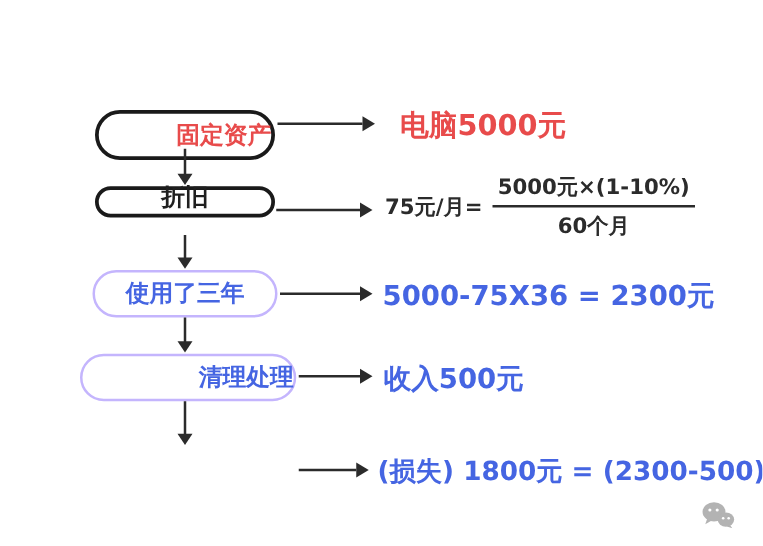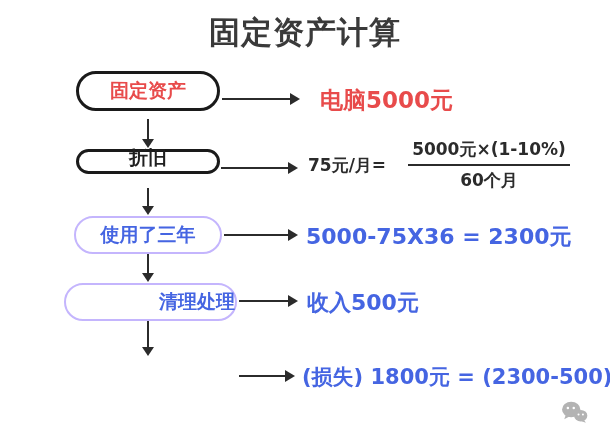--- a/index.html
+++ b/index.html
@@ -44,42 +44,41 @@
   }
   .ann{position:absolute;font-weight:bold;white-space:nowrap;}
   .ann.red{color:#e84b4b;font-size:23px;}
   .ann.blue{color:#4565e2;font-size:22px;}
   .formula{
     position:absolute;left:308px;top:138px;
     display:flex;align-items:center;
     color:#2b2b2b;font-weight:bold;font-size:17px;
   }
   .formula .prefix{white-space:nowrap;}
-  .fraction{display:inline-block;margin-left:22px;text-align:center;}
+  .fraction{display:inline-block;margin-left:8px;text-align:center;}
   .fraction .num{
     padding:0 4px 3px 4px;
     border-bottom:2.5px solid #2b2b2b;
     white-space:nowrap;
   }
   .fraction .den{padding-top:3px;white-space:nowrap;}
   .watermark{
     position:absolute;right:22px;top:401px;
     display:flex;align-items:center;gap:6px;
     color:#b3b3b3;font-size:16px;
   }
   .wechat-icon{display:inline-block;line-height:0;}
 </style>
 </head>
 <body>
 
 <div class="canvas">
 
-  <div class="page-title">固定资产计算</div>
 
-  <div class="node black red-text" style="left:76px;top:71px;width:144px;height:40px;">
+  <div class="node black red-text" style="left:76px;top:88px;width:144px;height:40px;justify-content:flex-end;">
     <span>固定资产</span>
   </div>
   <div class="node black dark-text" style="left:76px;top:149px;width:144px;height:25px;align-items:flex-end;">
     <span>折旧</span>
   </div>
   <div class="node blue" style="left:74px;top:216px;width:148px;height:38px;">
     <span>使用了三年</span>
   </div>
   <div class="node blue" style="left:64px;top:283px;width:173px;height:38px;justify-content:flex-end;">
     <span>清理处理</span>

